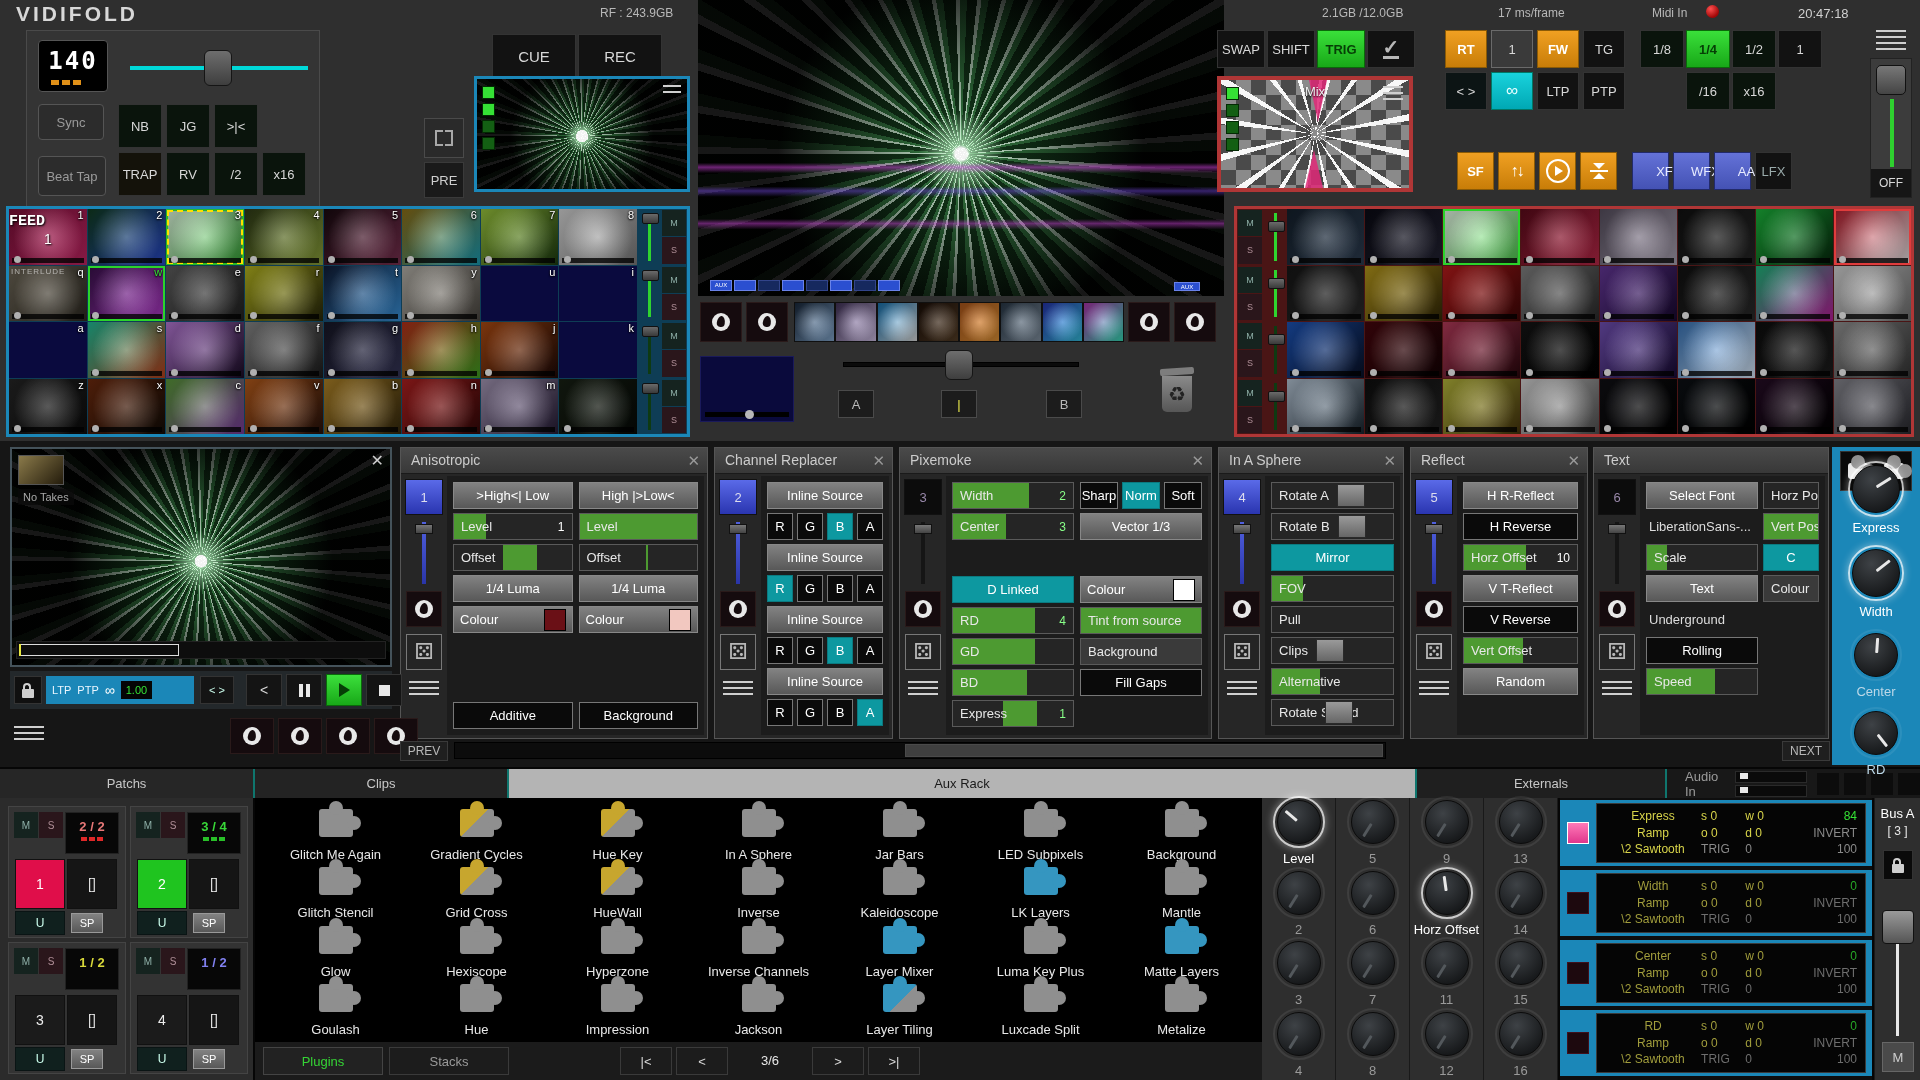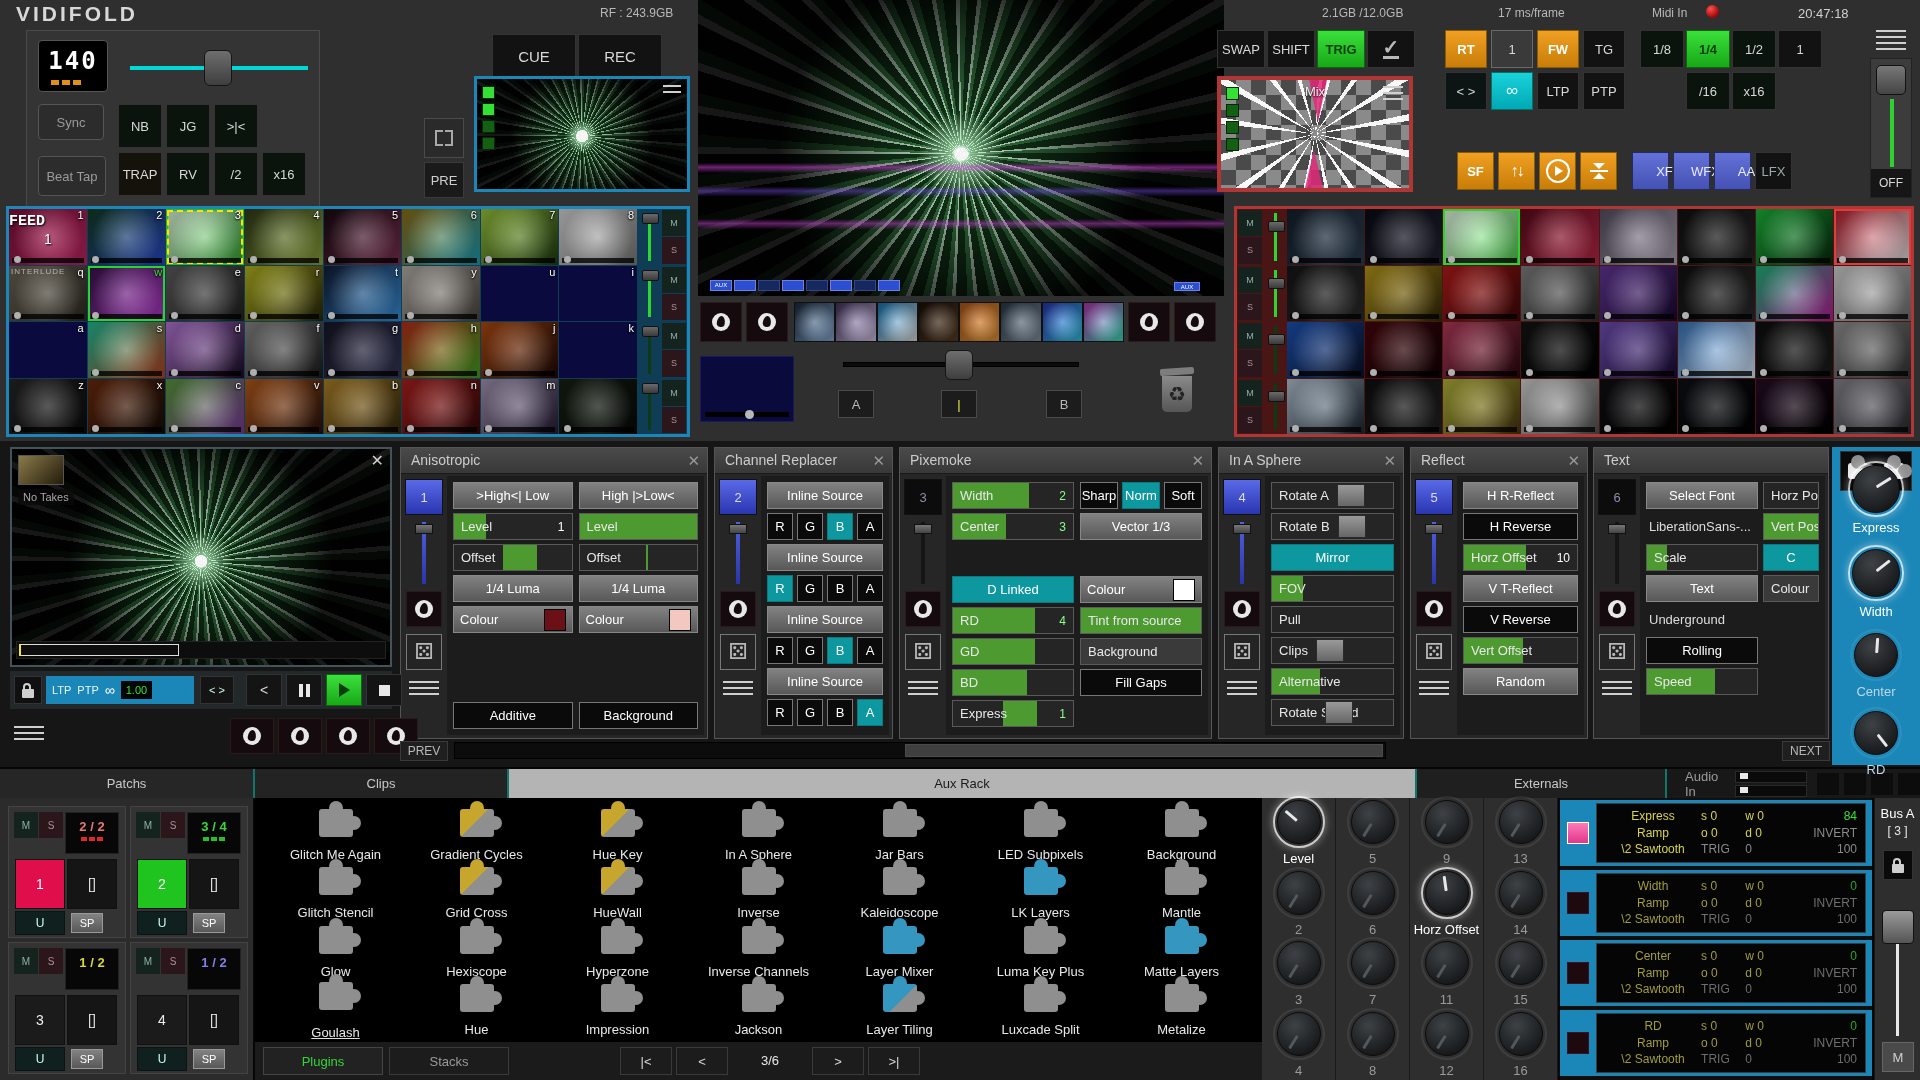--- a/index.html
+++ b/index.html
@@ -1252,21 +1252,21 @@
           <div class="plugname">Layer Mixer</div>
         </div>
         <div style="display: flex; flex-direction: column; justify-content: center;">
           <div class="pz grey"></div>
           <div class="plugname">Luma Key Plus</div>
         </div>
         <div style="display: flex; flex-direction: column; justify-content: center;">
           <div class="pz blue"></div>
           <div class="plugname">Matte Layers</div>
         </div>
-        <div style="display: flex; flex-direction: column; justify-content: space-between; text-decoration: underline;">
+        <div style="display: flex; flex-direction: column; justify-content: center;">
           <div class="pz grey"></div>
           <div class="plugname">Goulash</div>
         </div>
         <div style="display: flex; flex-direction: column; justify-content: center;">
           <div class="pz grey"></div>
           <div class="plugname">Hue</div>
         </div>
         <div style="display: flex; flex-direction: column; justify-content: center;">
           <div class="pz grey"></div>
           <div class="plugname">Impression</div>

